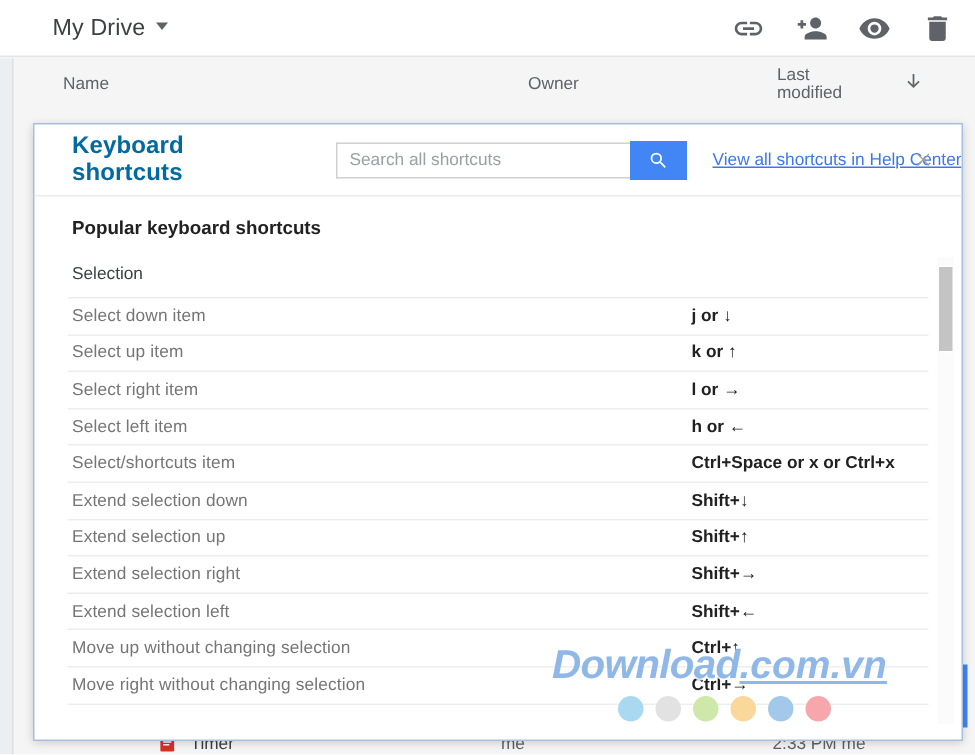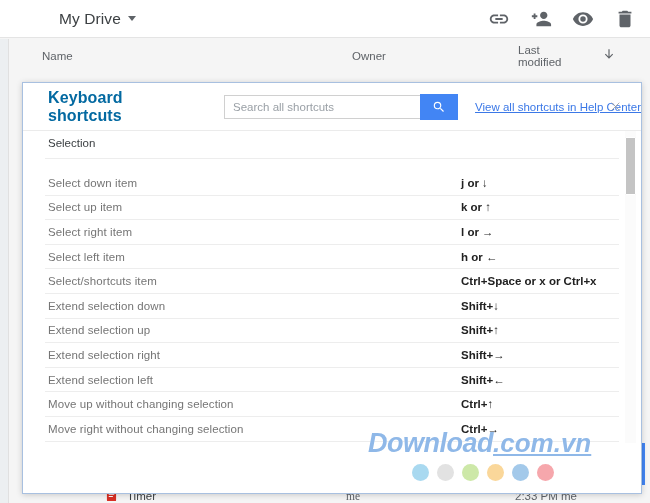--- a/index.html
+++ b/index.html
@@ -8,21 +8,21 @@
     overflow: hidden;
     font-family: "Liberation Sans", sans-serif;
     background: #ffffff;
   }
   #app { position: relative; width: 650px; height: 503px; background: #f5f5f5; overflow: hidden; }
 
   
   .topbar {
     position: absolute; left: 0; top: 0; width: 650px; height: 38px;
     background: #ffffff; border-bottom: 1px solid #e4e4e4;
-    display: flex; align-items: center; padding-left: 24px;
+    display: flex; align-items: center;
   }
   .drive-title {
     margin-left: 35px; font-size: 15.5px; color: #3c4043; letter-spacing: .1px;
   }
   .caret-down {
     display: inline-block; margin-left: 7px;
     width: 0; height: 0; vertical-align: middle; position: relative; top: -1px;
     border-left: 4.5px solid transparent; border-right: 4.5px solid transparent;
     border-top: 5px solid #5f6368;
   }
@@ -52,21 +52,21 @@
 
   
   .bg-list { position: absolute; left: 10px; top: 72px; width: 640px; bottom: 0; }
   .bg-row {
     position: absolute; left: 0; width: 640px; height: 14px;
     display: flex; align-items: center; font-size: 11.5px; color: #3c4043;
   }
   .bg-row.r-last { bottom: 0; }
   .pdf-icon { margin-left: 96px; width: 11px; height: 12px; display: block; }
   .bg-name { margin-left: 10px; color: #3c4043; font-size: 11.5px; text-align: center; }
-  .bg-owner { position: absolute; left: 336px; color: #5f6368; font-family: Liberation Serif, serif; }
+  .bg-owner { position: absolute; left: 324px; color: #5f6368; }
   .bg-mod { position: absolute; left: 505px; color: #5f6368; }
 
   
   .blue-strip {
     position: absolute; right: 5px; bottom: 18px; width: 14px; height: 42px;
     background: #4285f4;
   }
 
   
   .dialog {
@@ -108,21 +108,21 @@
 
   .dlg-sub {
     padding: 14px 0 12px 25px; font-size: 12.5px; font-weight: bold; color: #212121;
   }
 
   .dlg-body { position: relative; height: 312px; overflow: hidden; }
   .sec-head {
     padding: 6px 0 9px 25px; font-size: 11.5px; font-weight: normal; color: #3c4043;
     border-bottom: 1px solid #ededed; margin: 0 22px 0 22px; padding-left: 3px;
   }
-  .rows { margin: 12px 22px; }
+  .rows { margin: 0 22px; }
   .srow {
     display: flex; align-items: center; height: 24.6px;
     border-bottom: 1px solid #ededed; position: relative;
   }
   .srow .lbl {
     padding-left: 3px; font-size: 11.5px; color: #757575; letter-spacing: .1px;
   }
   .srow .keys {
     position: absolute; left: 416px; font-size: 11.5px; font-weight: bold; color: #212121;
     white-space: nowrap;
@@ -233,20 +233,21 @@
       <a class="help-link">View all shortcuts in Help Center</a>
 
       <span class="close-x">
         <svg viewBox="0 0 24 24">
             <line x1="5" y1="5" x2="19" y2="19"></line>
             <line x1="19" y1="5" x2="5" y2="19"></line>
           </svg>
       </span>
     </div>
 
+    <div class="dlg-sub">Popular keyboard shortcuts</div>
 
     <div class="dlg-body">
       <div class="sec-head">Selection</div>
       <div class="rows">
         <div class="srow">
           <span class="lbl">Select down item</span>
           <span class="keys">j or ↓</span>
         </div>
         <div class="srow">
           <span class="lbl">Select up item</span>

